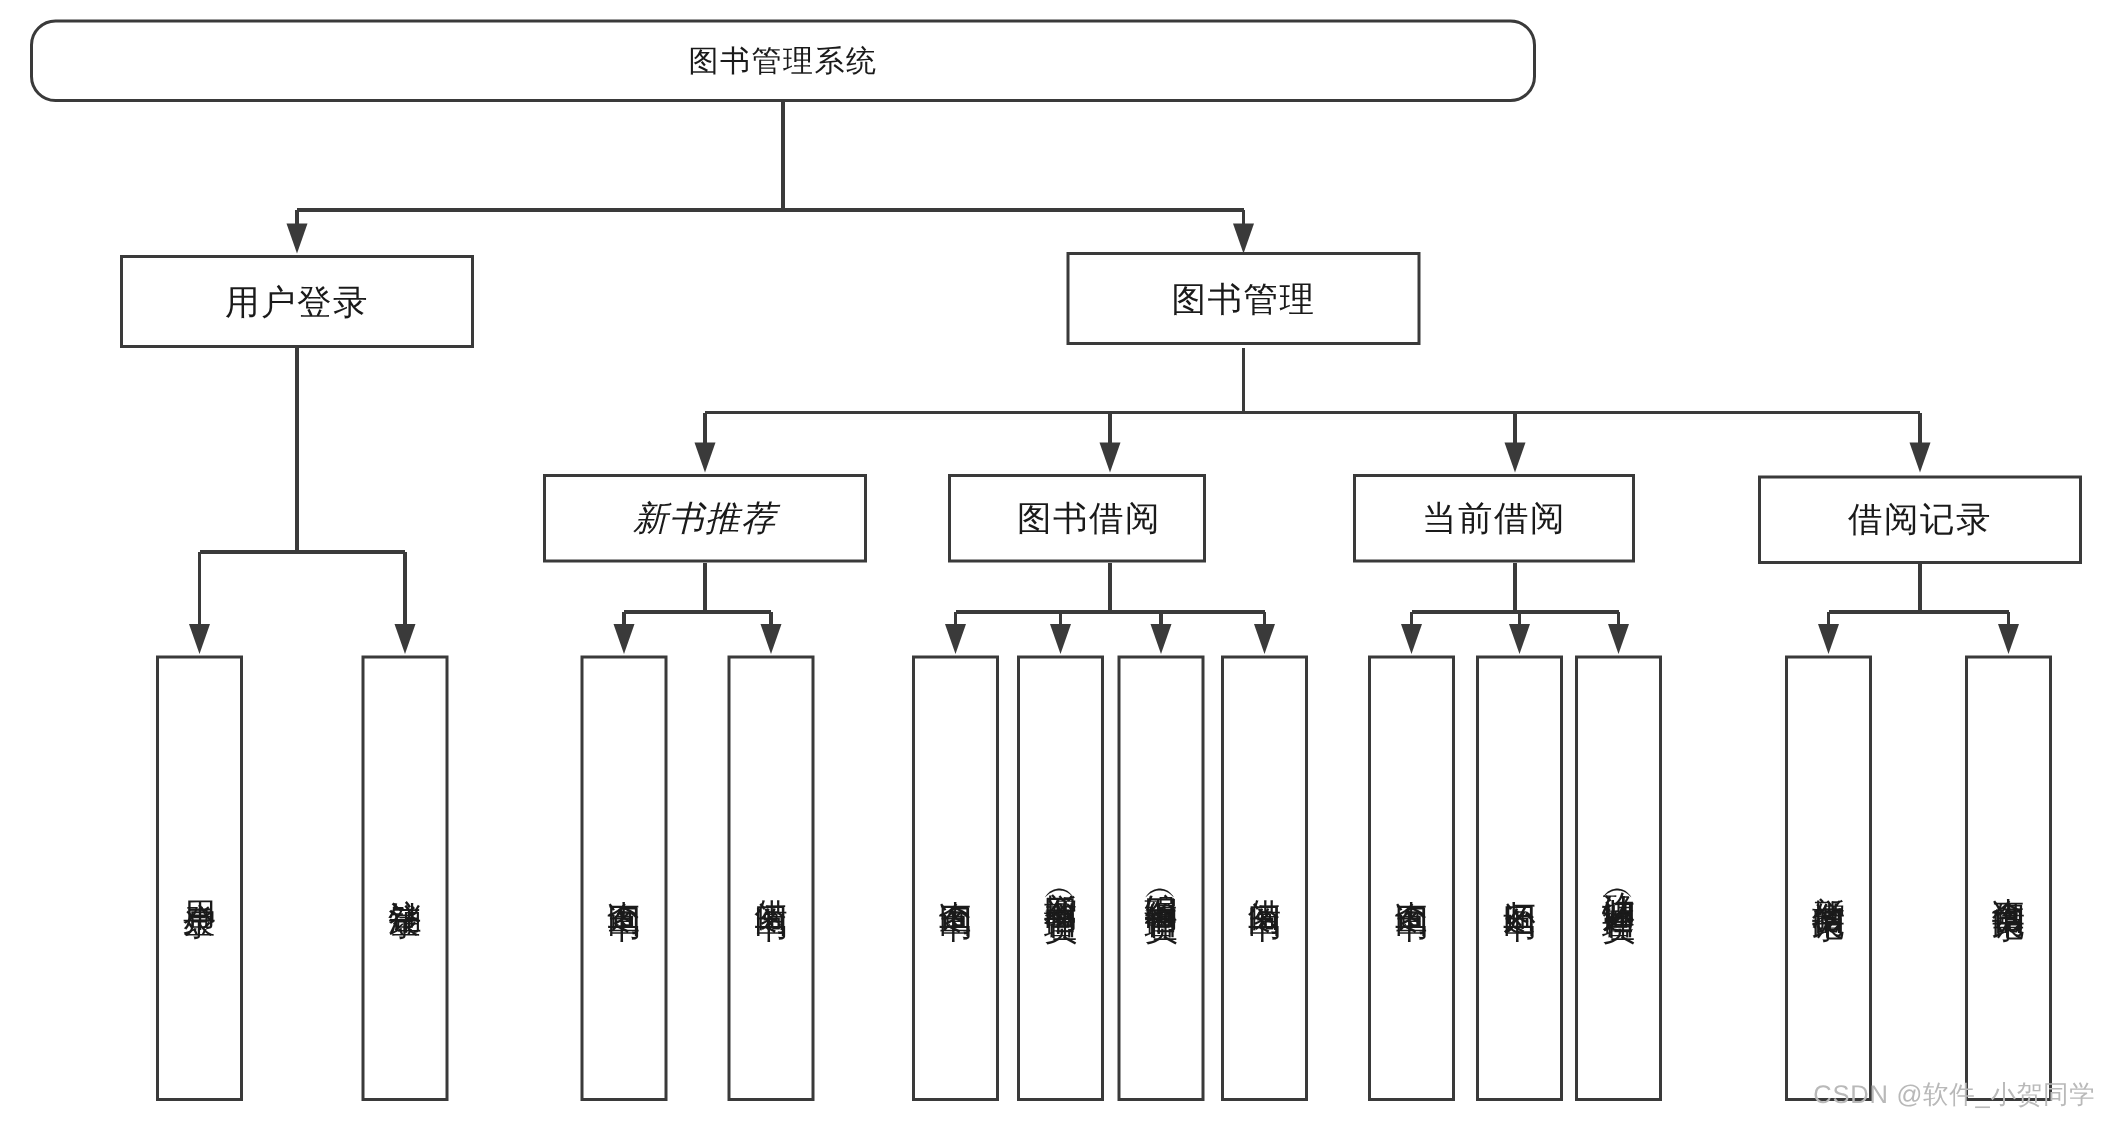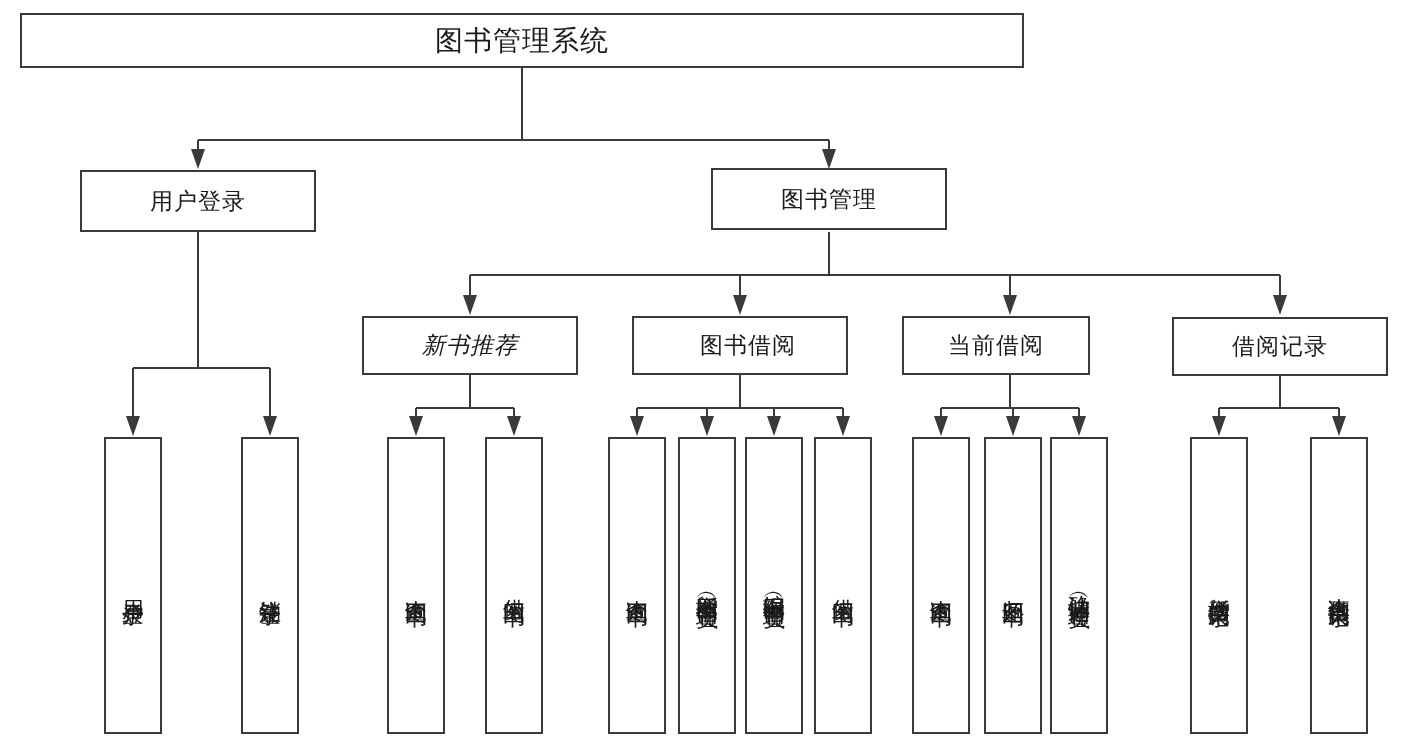--- a/index.html
+++ b/index.html
@@ -4,21 +4,21 @@
 <style>
   html,body{margin:0;padding:0;background:#ffffff;}
   body{width:1405px;height:747px;overflow:hidden;
        font-family:"Liberation Sans","DejaVu Sans",sans-serif;}
   #stage{position:relative;width:1405px;height:747px;background:#fff;}
   #wires{position:absolute;left:0;top:0;width:1405px;height:747px;}
   .node{position:absolute;box-sizing:border-box;background:#ffffff;
         border:2.5px solid #3a3a3a;display:flex;align-items:center;
         justify-content:center;color:#1a1a1a;}
   .node.h{font-size:23px;letter-spacing:1px;}
-  .node.root{font-size:28px;letter-spacing:1px;}
+  .node.root{font-size:20px;letter-spacing:1px;border-radius:17px;}
   .leaf{position:absolute;box-sizing:border-box;background:#ffffff;
         border:2.5px solid #3a3a3a;display:flex;align-items:center;
         justify-content:center;color:#1a1a1a;overflow:hidden;}
   .vtxt{writing-mode:vertical-rl;text-orientation:upright;
         font-size:22px;line-height:1.18;letter-spacing:2px;
         white-space:nowrap;text-align:center;}
   #watermark{position:absolute;right:8px;bottom:6px;font-size:17px;
              color:#b9b9b9;letter-spacing:.5px;white-space:nowrap;}
 </style>
 </head>
@@ -85,21 +85,21 @@
       </div>
       <div class="node h" style="left: 80px; top: 170px; width: 236px; height: 62px;">
         <span>用户登录</span>
       </div>
       <div class="node h" style="left: 711px; top: 168px; width: 236px; height: 62px;">
         <span>图书管理</span>
       </div>
       <div class="node h" style="left: 362px; top: 316px; width: 216px; height: 59px; font-style: italic;">
         <span>新书推荐</span>
       </div>
-      <div class="node h" style="left: 632px; top: 316px; width: 216px; height: 59px; padding-left: 16px;">
+      <div class="node h" style="left: 632px; top: 316px; width: 172px; height: 59px; padding-left: 16px;">
         <span>图书借阅</span>
       </div>
       <div class="node h" style="left: 902px; top: 316px; width: 188px; height: 59px;">
         <span>当前借阅</span>
       </div>
       <div class="node h" style="left: 1172px; top: 317px; width: 216px; height: 59px;">
         <span>借阅记录</span>
       </div>
       <div class="leaf" style="left: 104px; top: 437px; width: 58px; height: 297px;">
         <span class="vtxt">用户登录</span>
@@ -134,13 +134,14 @@
       <div class="leaf" style="left: 1050px; top: 437px; width: 58px; height: 297px;">
         <span class="vtxt">确认归还（管理员）</span>
       </div>
       <div class="leaf" style="left: 1190px; top: 437px; width: 58px; height: 297px;">
         <span class="vtxt">新增借阅记录</span>
       </div>
       <div class="leaf" style="left: 1310px; top: 437px; width: 58px; height: 297px;">
         <span class="vtxt">查询借阅记录</span>
       </div>
     </div>
+  <div id="watermark">CSDN @软件_小贺同学</div>
 </div>
 
 </body></html>

